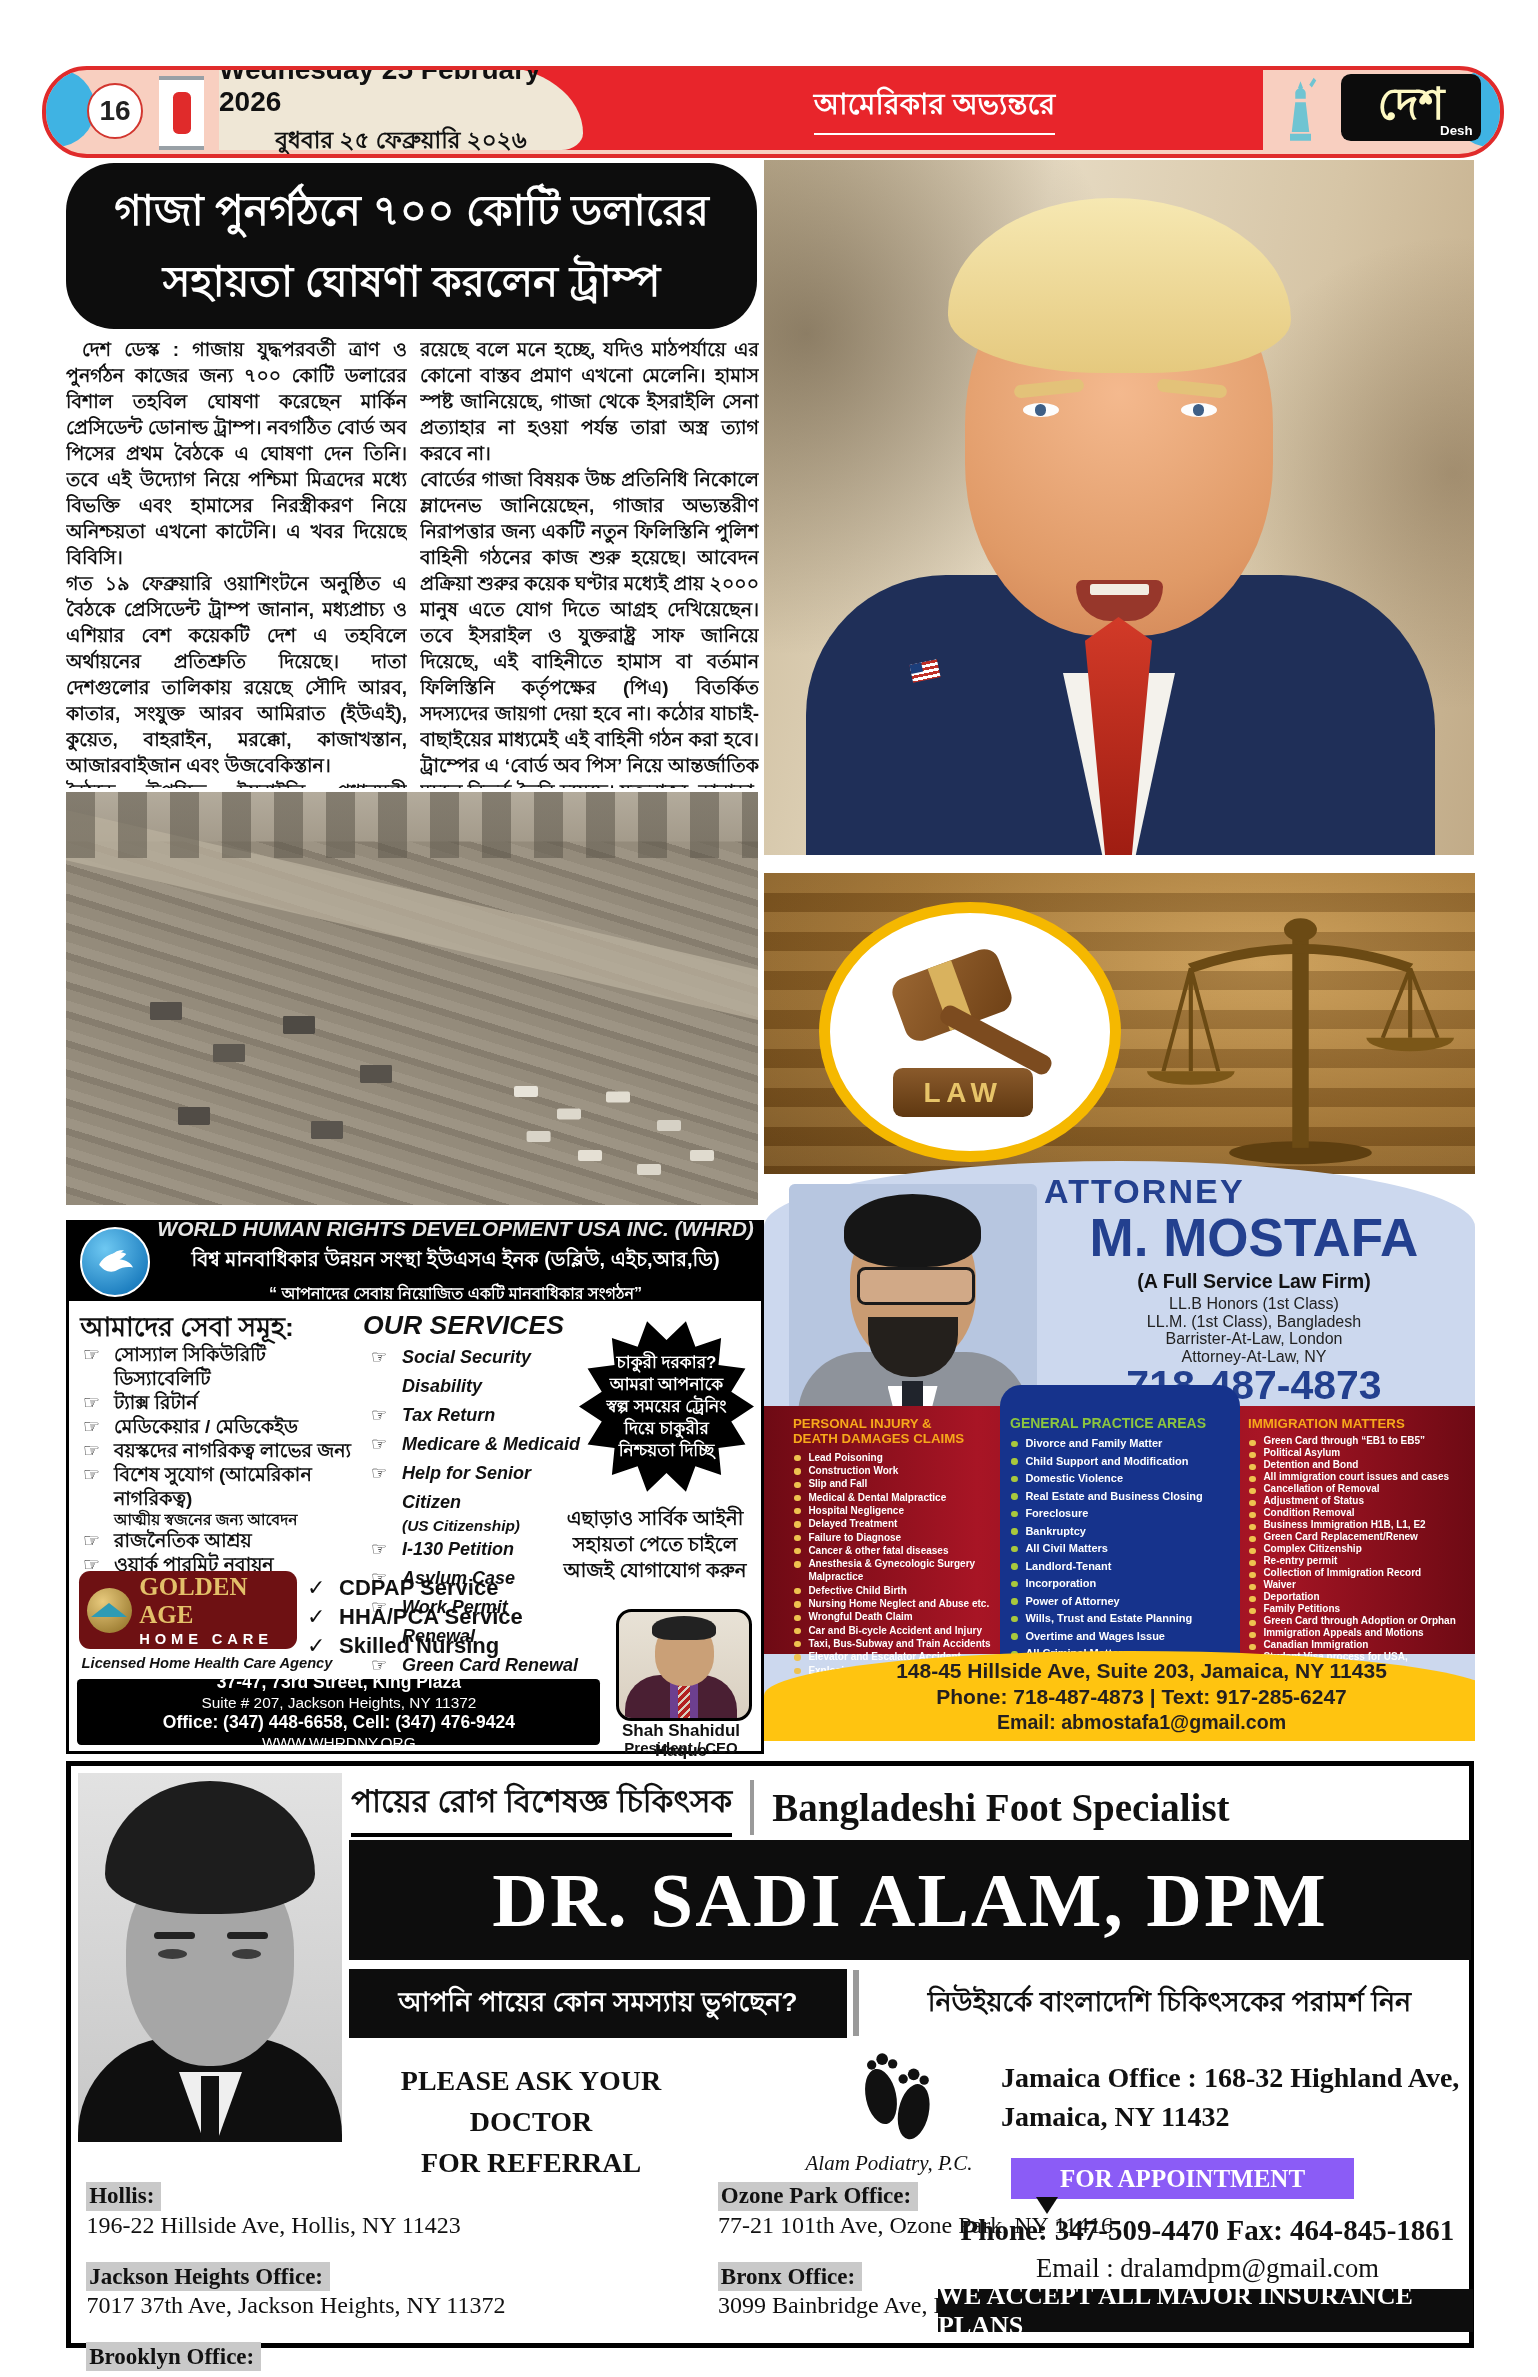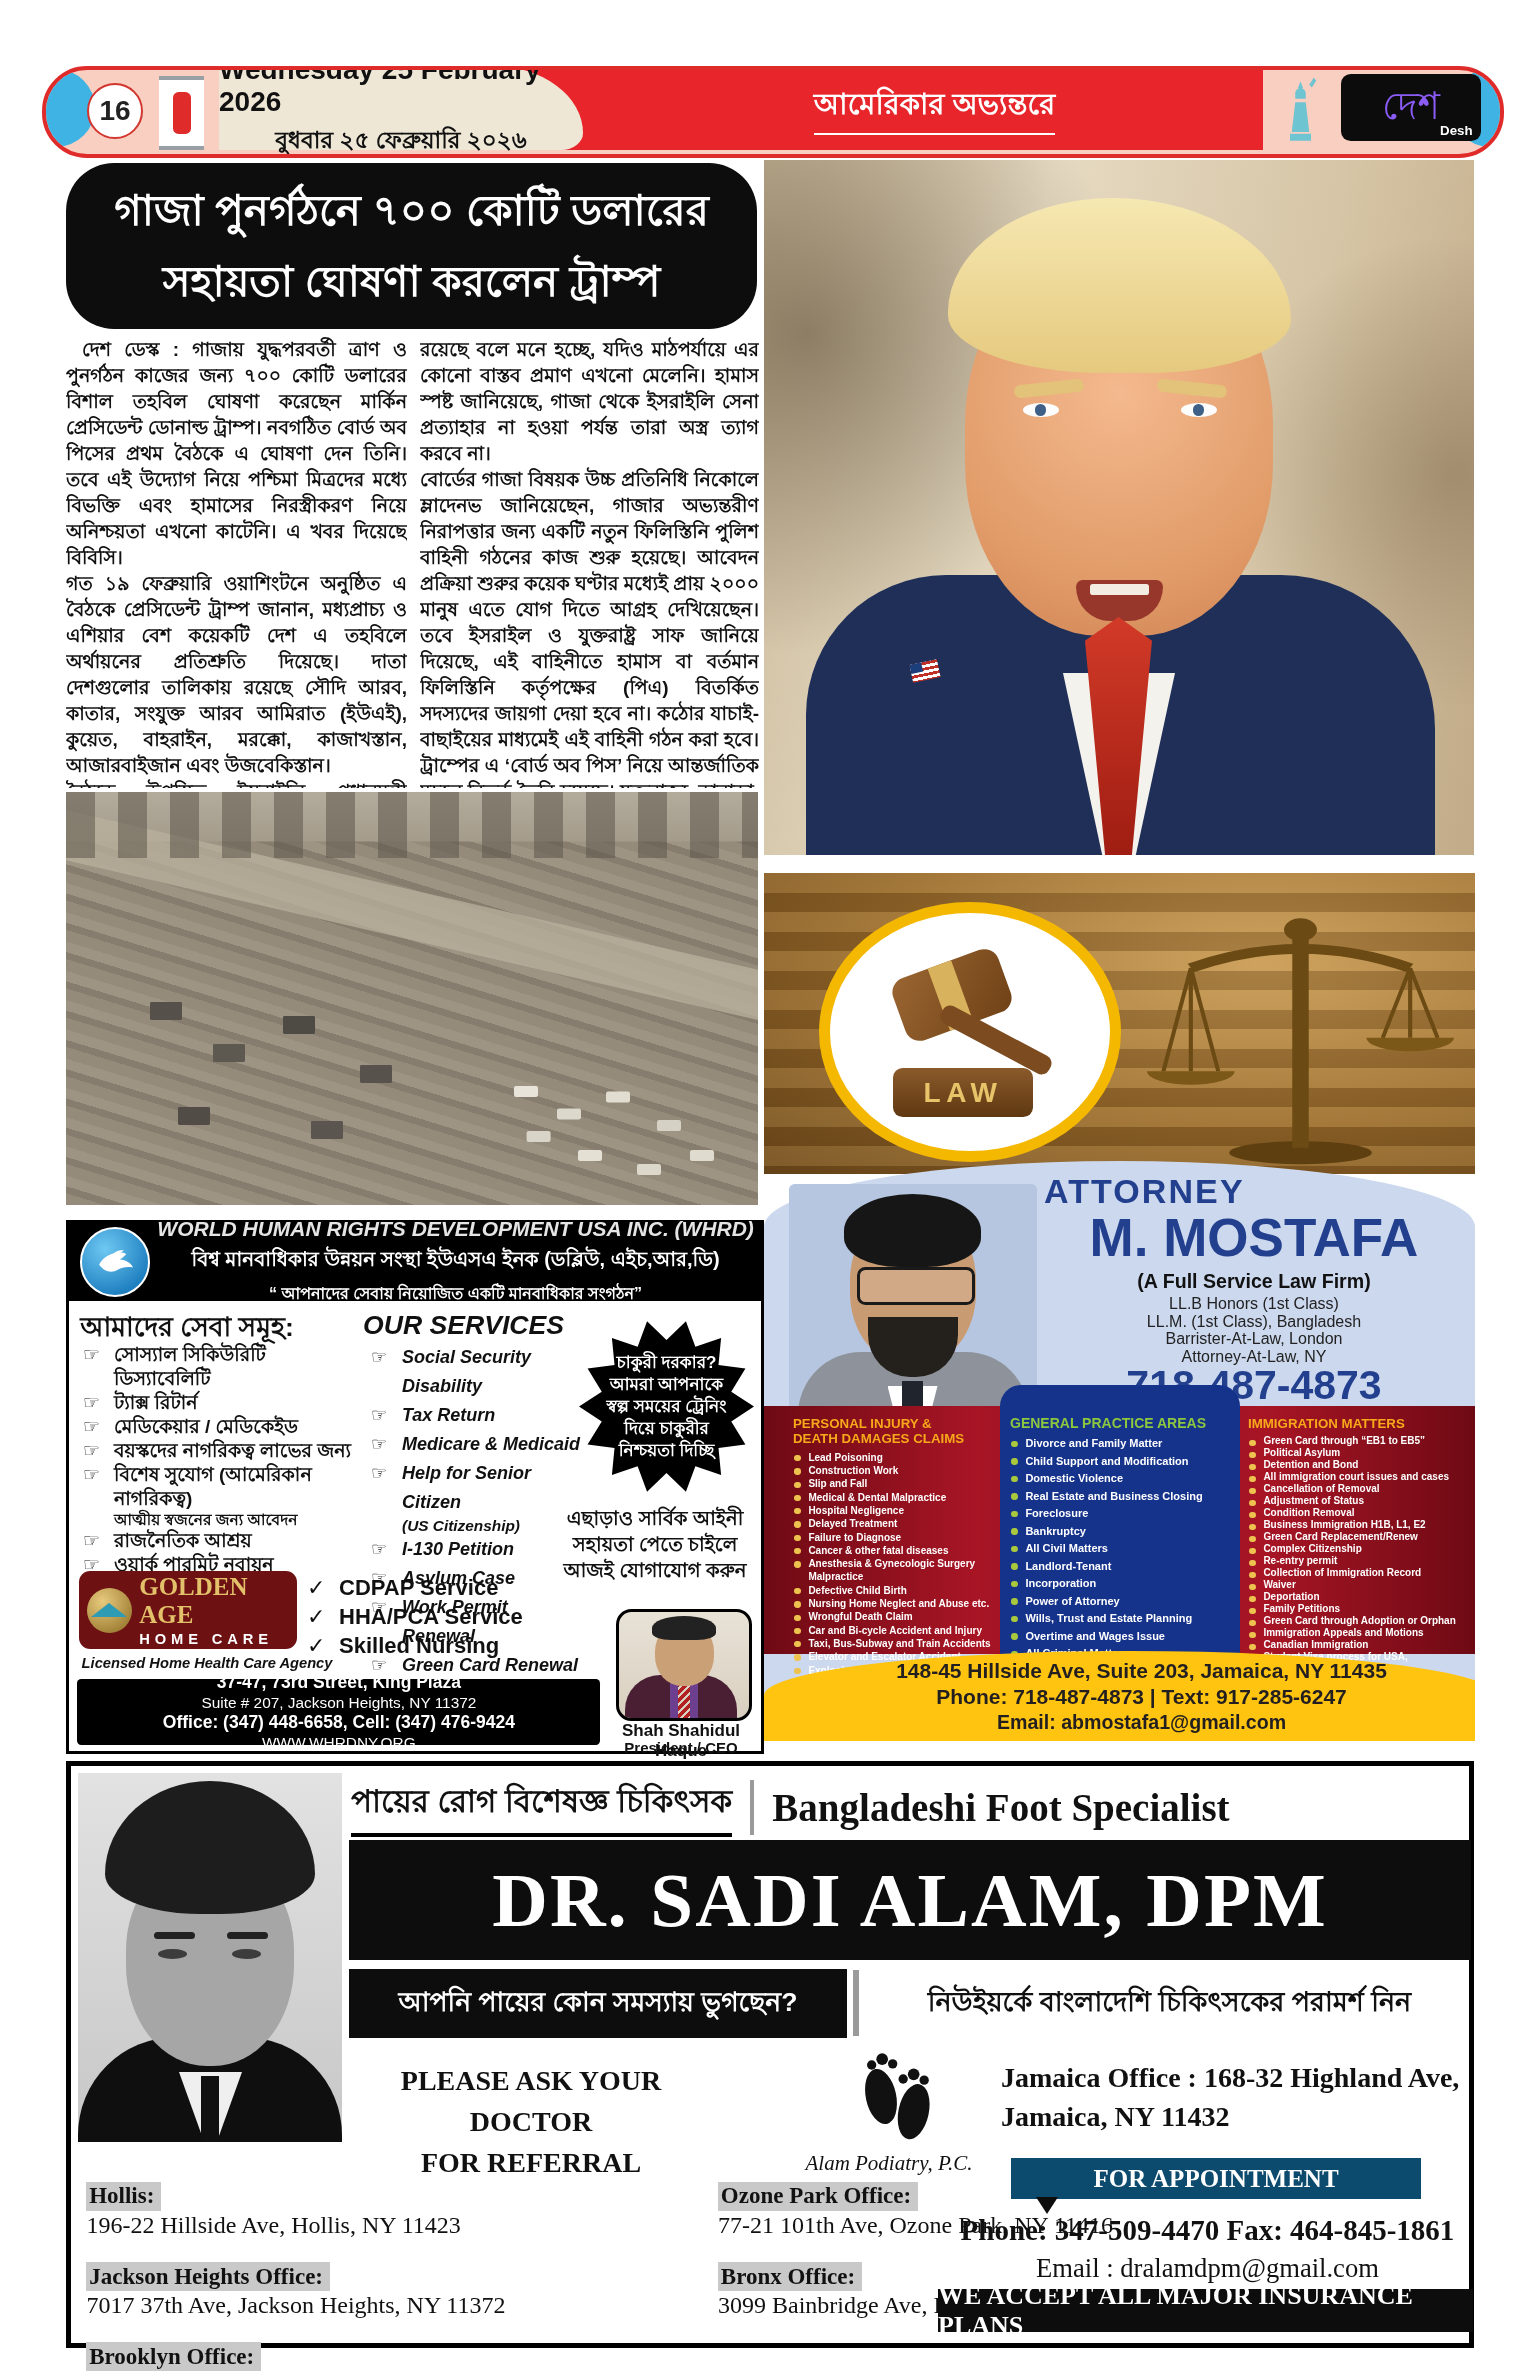--- a/index.html
+++ b/index.html
@@ -25,21 +25,21 @@
   .date-en{font-size:28px;font-weight:800;color:#111;}
   .date-bn{font-size:23px;font-weight:bold;color:#111;}
   .red-band{left:441px;top:-4.2px;width:776px;height:84px;background:#e8252b;z-index:1;
             display:flex;align-items:center;justify-content:center;}
   .section-label{margin-left:119px;color:#fff;font-size:29px;font-weight:bold;
                  border-bottom:2.1px solid #fff;padding-bottom:2.8px;}
   .statue-zone{left:1218px;top:0;width:73px;height:76px;z-index:2;display:flex;
                align-items:flex-end;justify-content:center;}
   .logo-box{left:1295px;top:4.2px;width:140px;height:67px;background:#0c0c0c;border-radius:9.8px;
             z-index:2;display:flex;align-items:center;justify-content:center;}
-  .logo-bn{color:#8b5cf6;font-size:38px;font-weight:normal;}
+  .logo-bn{color:#fef9c3;font-size:44px;font-weight:bold;}
   .logo-en{position:absolute;right:8.4px;bottom:2.8px;color:#fff;font-size:13.3px;font-weight:bold;}
 
   
   .headline-box{left:66px;top:163px;width:691px;height:166px;background:#0d0d0d;border-radius:48px;
                 color:#fff;display:flex;flex-direction:column;align-items:center;justify-content:center;}
   .headline-box div{font-size:42px;font-weight:bold;line-height:71px;}
   .body-col{top:337px;height:451px;font-size:19px;line-height:26px;text-align:justify;
             font-weight:600;overflow:hidden;}
   .col1{left:66px;width:341px;} .col2{left:420px;width:339px;}
   .body-col p{margin:0;}
@@ -243,21 +243,21 @@
                line-height:41px;}
   .fa-feet{left:775px;top:278px;}
   .fa-script{left:713px;top:385px;width:210px;text-align:center;font-style:italic;font-size:21px;}
   .fa-jamaica{left:930px;top:292px;font-weight:bold;font-size:28px;line-height:39px;}
   .office{margin-bottom:7px;}
   .office-label{display:inline-block;background:#c9c9c9;font-weight:900;font-size:23px;
                 padding:1.4px 7px 1.4px 2.8px;margin-top:16px;}
   .office-addr{font-size:24px;padding-top:1.4px;}
   .off-left{left:15.4px;top:400px;width:475px;}
   .off-mid{left:647px;top:400px;width:420px;}
-  .fa-appt{left:940px;top:392px;width:410px;height:41px;background:#0c4a6e;color:#fff;
+  .fa-appt{left:940px;top:392px;width:343px;height:41px;background:#8b5cf6;color:#fff;
            display:flex;align-items:center;justify-content:center;font-size:25px;font-weight:bold;}
   .fa-appt::after{content:"";position:absolute;left:25px;bottom:-15.4px;width:0;height:0;
            border-left:11.2px solid transparent;border-right:11.2px solid transparent;
            border-top:17px solid #0d0d0d;}
   .fa-phone{left:871px;top:448px;width:531px;text-align:center;font-weight:900;font-size:29px;}
   .fa-email{left:871px;top:487px;width:531px;text-align:center;font-size:26.6px;}
   .fa-ins{left:867px;top:523px;width:535px;height:43px;background:#0d0d0d;color:#fff;
           display:flex;align-items:center;justify-content:center;font-size:26px;font-weight:bold;}
 </style>
 </head>

